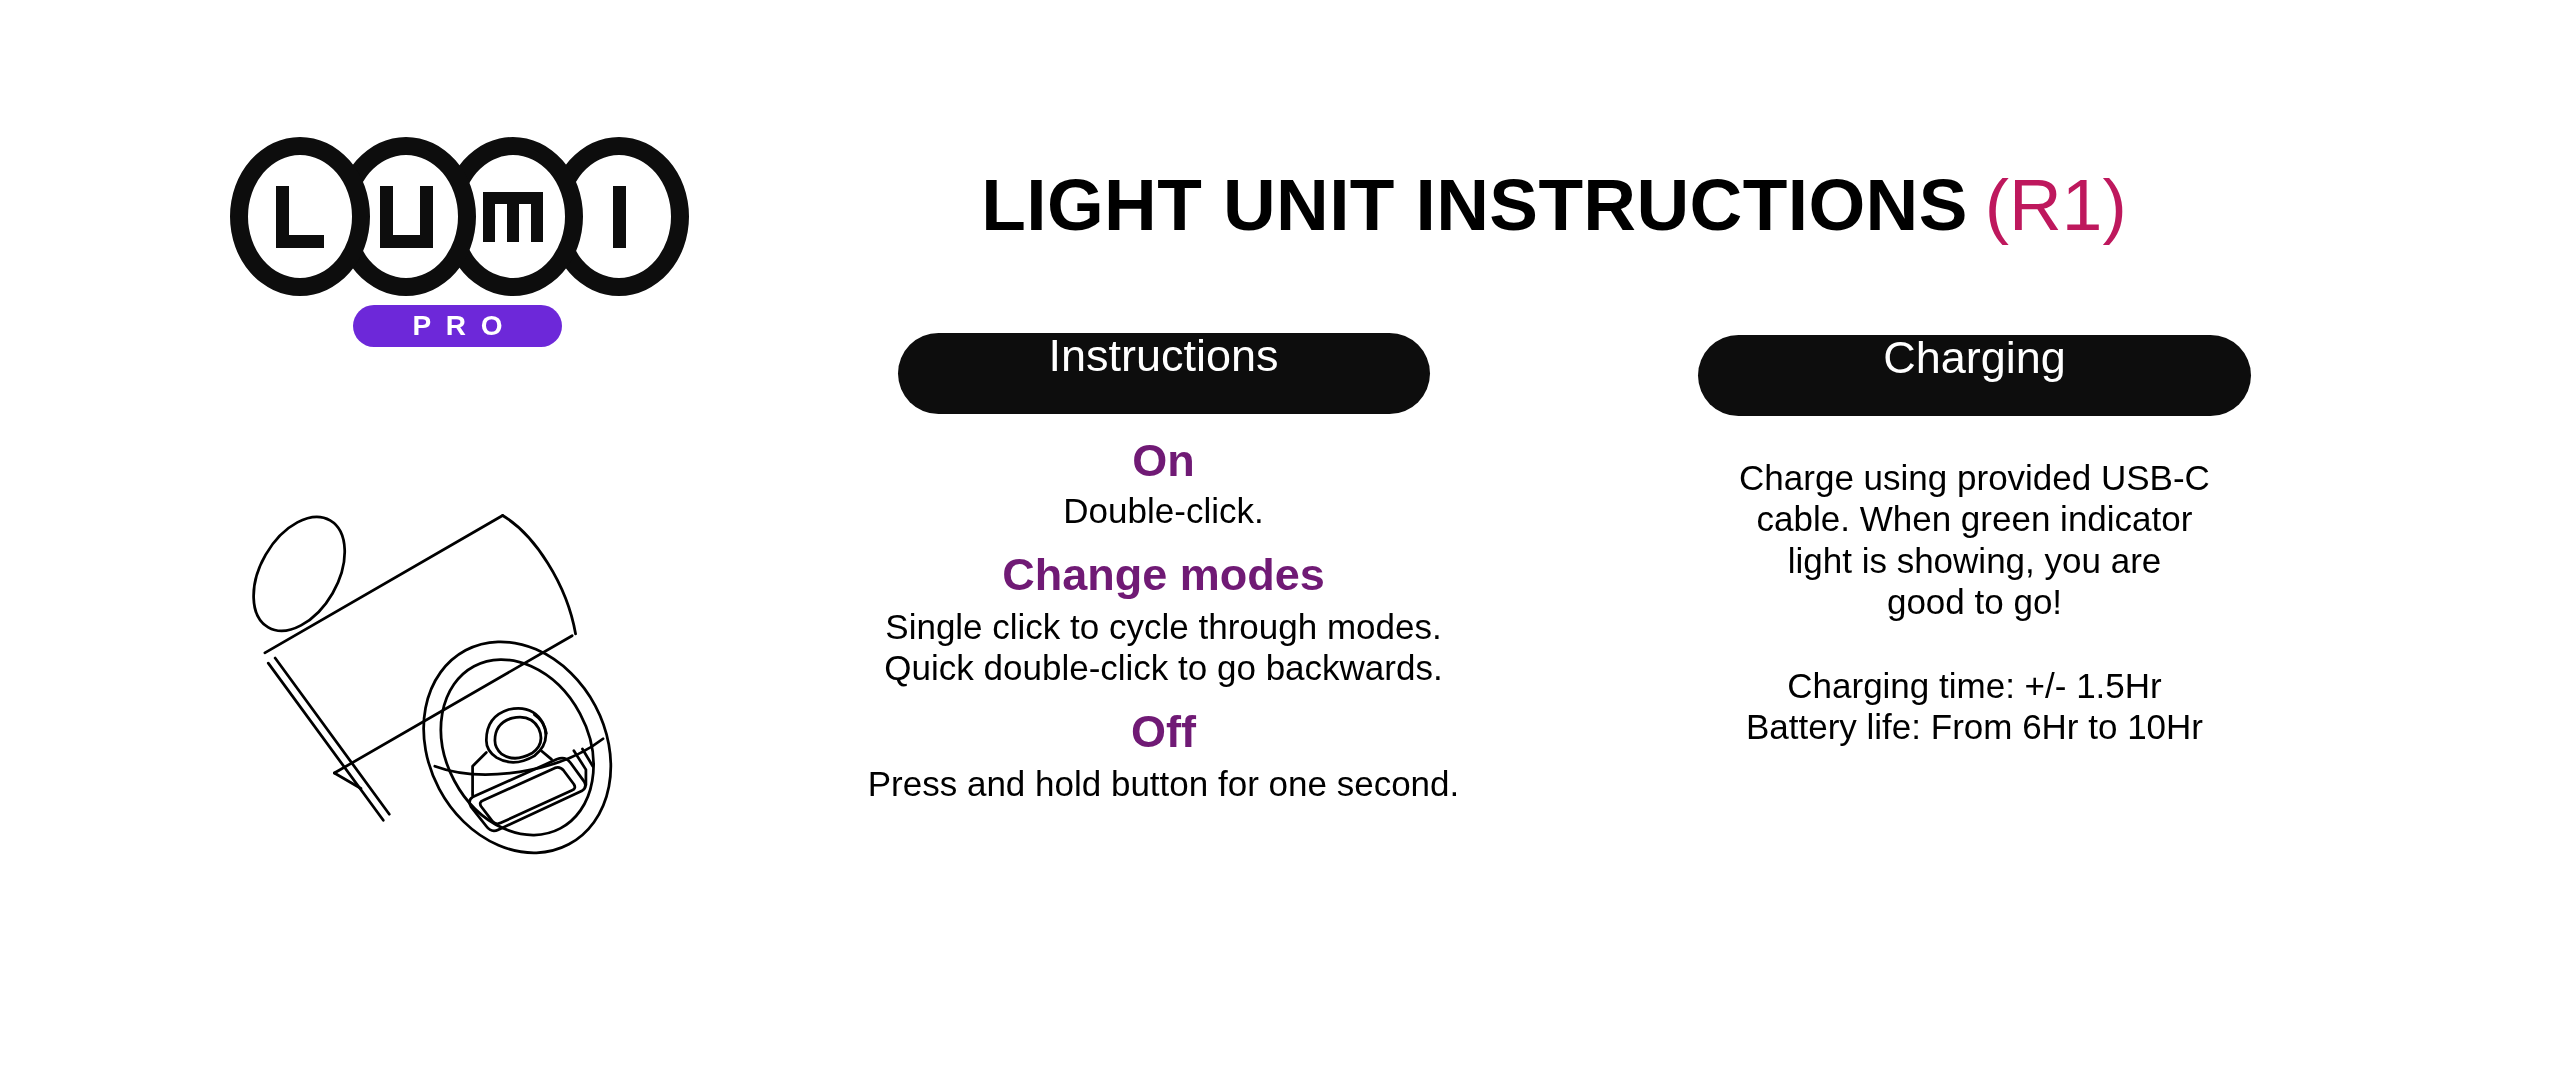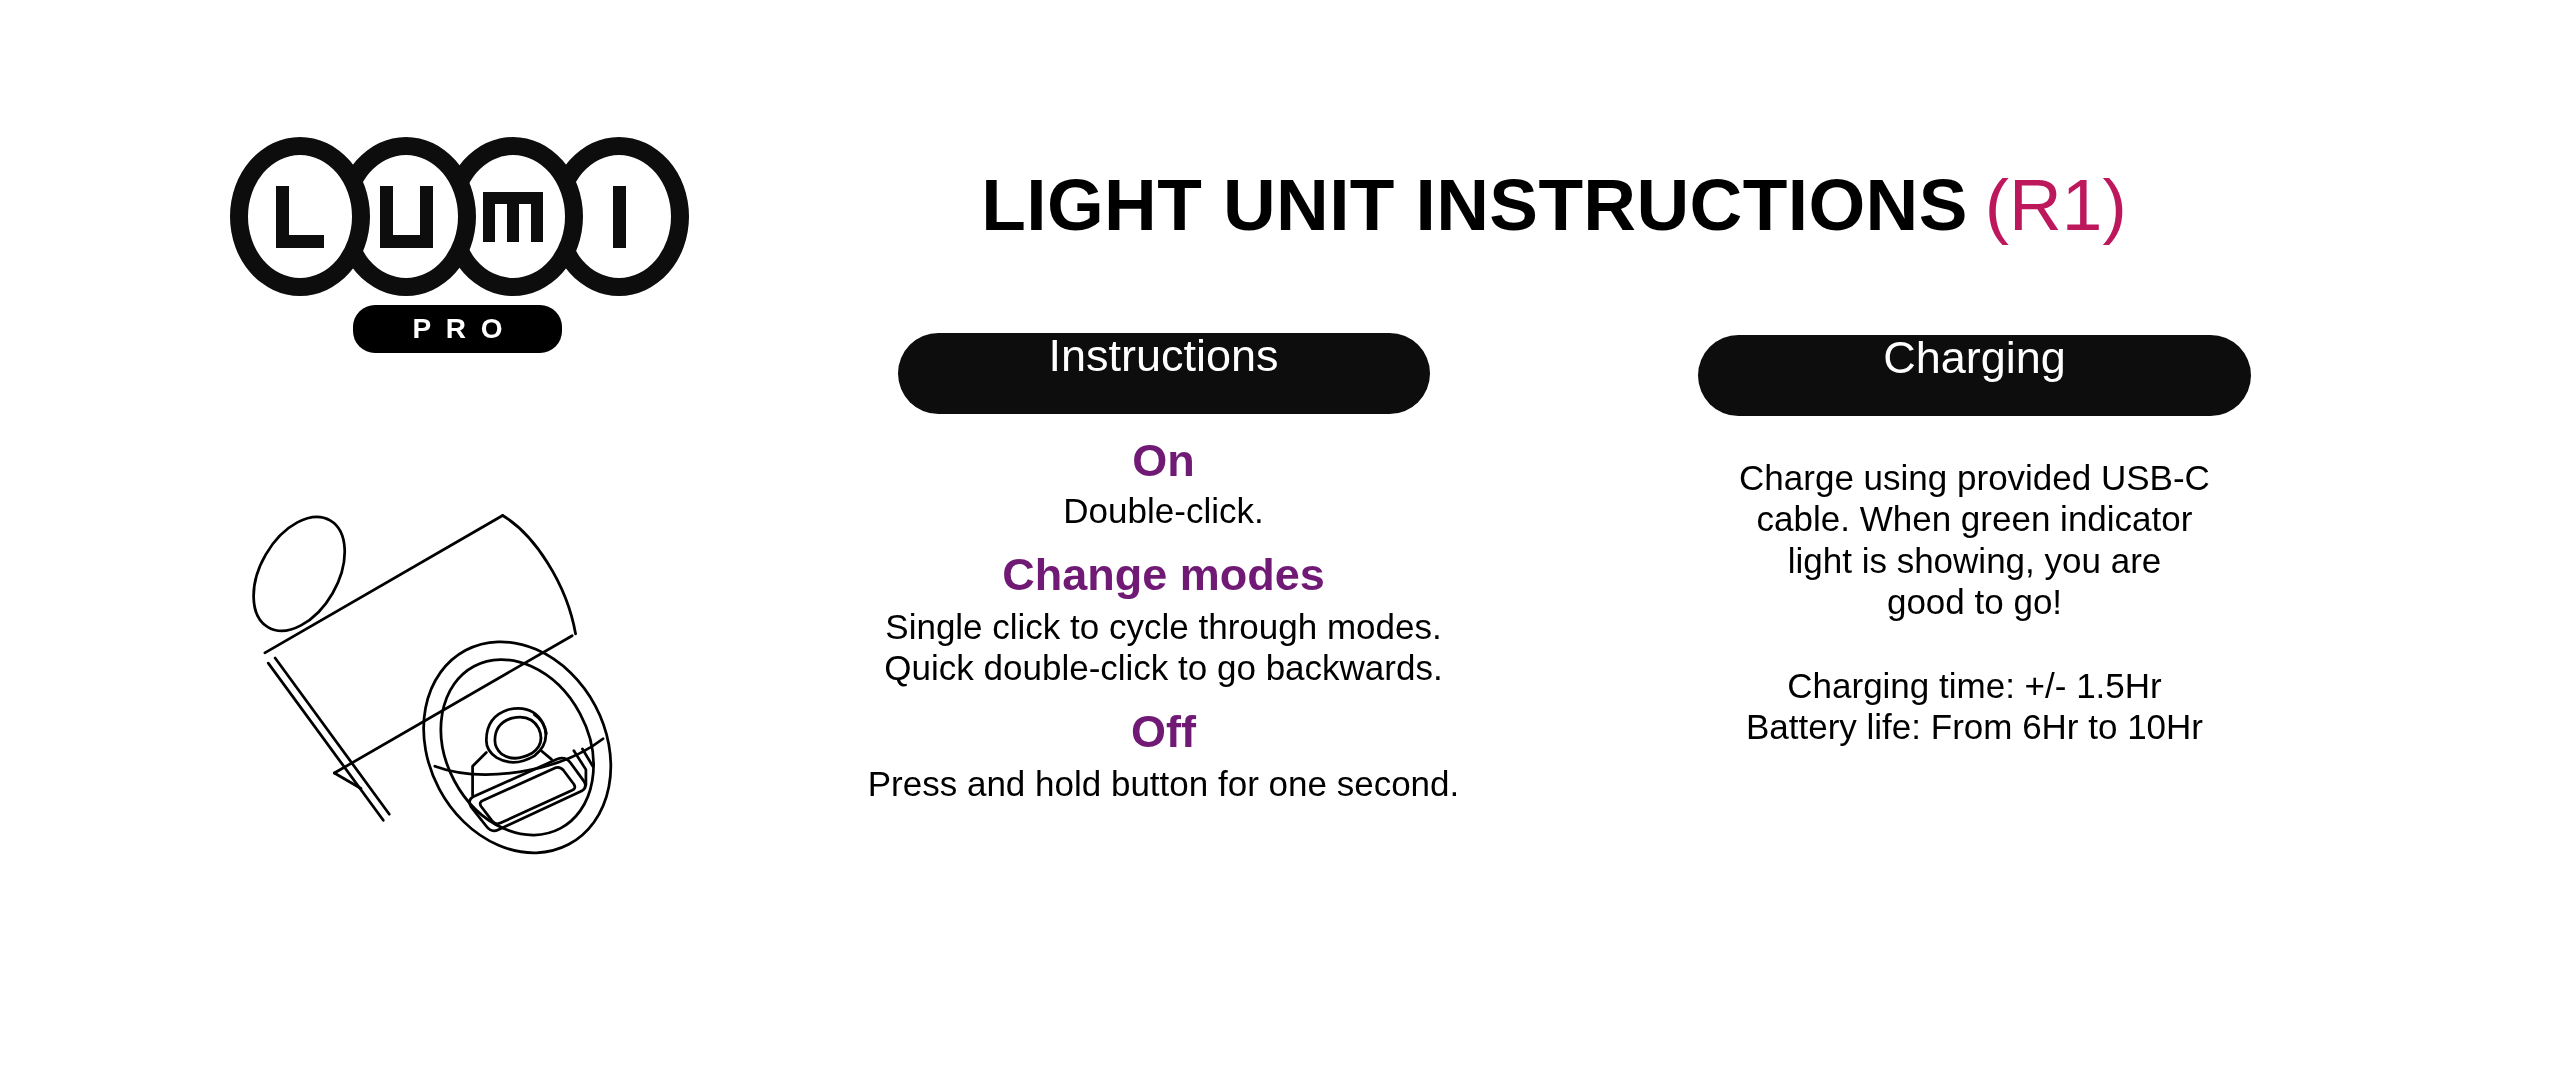--- a/index.html
+++ b/index.html
@@ -106,22 +106,22 @@
     width: 13px;
     height: 62px;
     background: #0d0d0d;
   }
 
   .pro-badge {
     position: absolute;
     left: 123px;
     top: 168px;
     width: 209px;
-    height: 48px;
-    background: #000000;
+    height: 42px;
+    background: #6d28d9;
     border-radius: 22px;
     display: flex;
     align-items: center;
     justify-content: center;
   }
   .pro-badge-text {
     color: #ffffff;
     font-family: "Liberation Sans", sans-serif;
     font-size: 28px;
     font-weight: 700;

